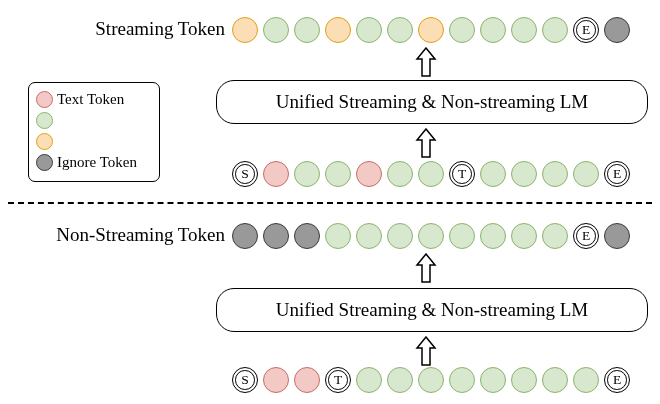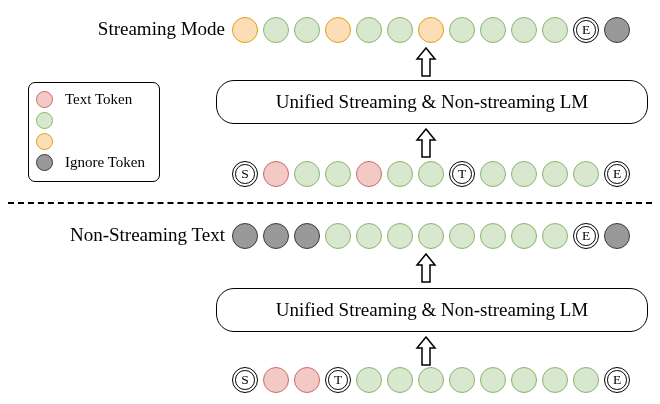--- a/index.html
+++ b/index.html
@@ -142,37 +142,37 @@
   .legend-swatch.filling {
     background: #fbdeb5;
     border: 1.5px solid #dfa017;
   }
   .legend-swatch.ignore {
     background: #999999;
     border: 1.5px solid #3b3b3b;
   }
   .legend-text {
     font-size: 15px;
-    margin-left: 12px;
+    margin-left: 4px;
     white-space: nowrap;
   }
 
   
   .divider {
     position: absolute;
     height: 0;
     border-top: 2px dashed #000000;
   }
 </style>
 </head>
 <body>
 
 <div class="canvas">
 
-  <div class="row-label" style="left: 60px; top: 18px; width: 165px;">Streaming Mode</div>
+  <div class="row-label" style="left: 60px; top: 18px; width: 165px;">Streaming Token</div>
 
   <div class="token-row" id="streaming-output-row" style="left: 232px; top: 15px;">
       <div class="token filling"></div>
       <div class="token speech"></div>
       <div class="token speech"></div>
       <div class="token filling"></div>
       <div class="token speech"></div>
       <div class="token speech"></div>
       <div class="token filling"></div>
       <div class="token speech"></div>
@@ -218,21 +218,21 @@
       <div class="token speech"></div>
       <div class="token speech"></div>
       <div class="token marker">
         <span class="inner-ring"></span>
         <span class="glyph">E</span>
       </div>
     </div>
 
   <div class="divider" style="left: 8px; top: 202px; width: 644px;"></div>
 
-  <div class="row-label" style="left: 35px; top: 224px; width: 190px;">Non-Streaming Text</div>
+  <div class="row-label" style="left: 35px; top: 224px; width: 190px;">Non-Streaming Token</div>
 
   <div class="token-row" id="non-streaming-output-row" style="left: 232px; top: 221px;">
       <div class="token ignore"></div>
       <div class="token ignore"></div>
       <div class="token ignore"></div>
       <div class="token speech"></div>
       <div class="token speech"></div>
       <div class="token speech"></div>
       <div class="token speech"></div>
       <div class="token speech"></div>

